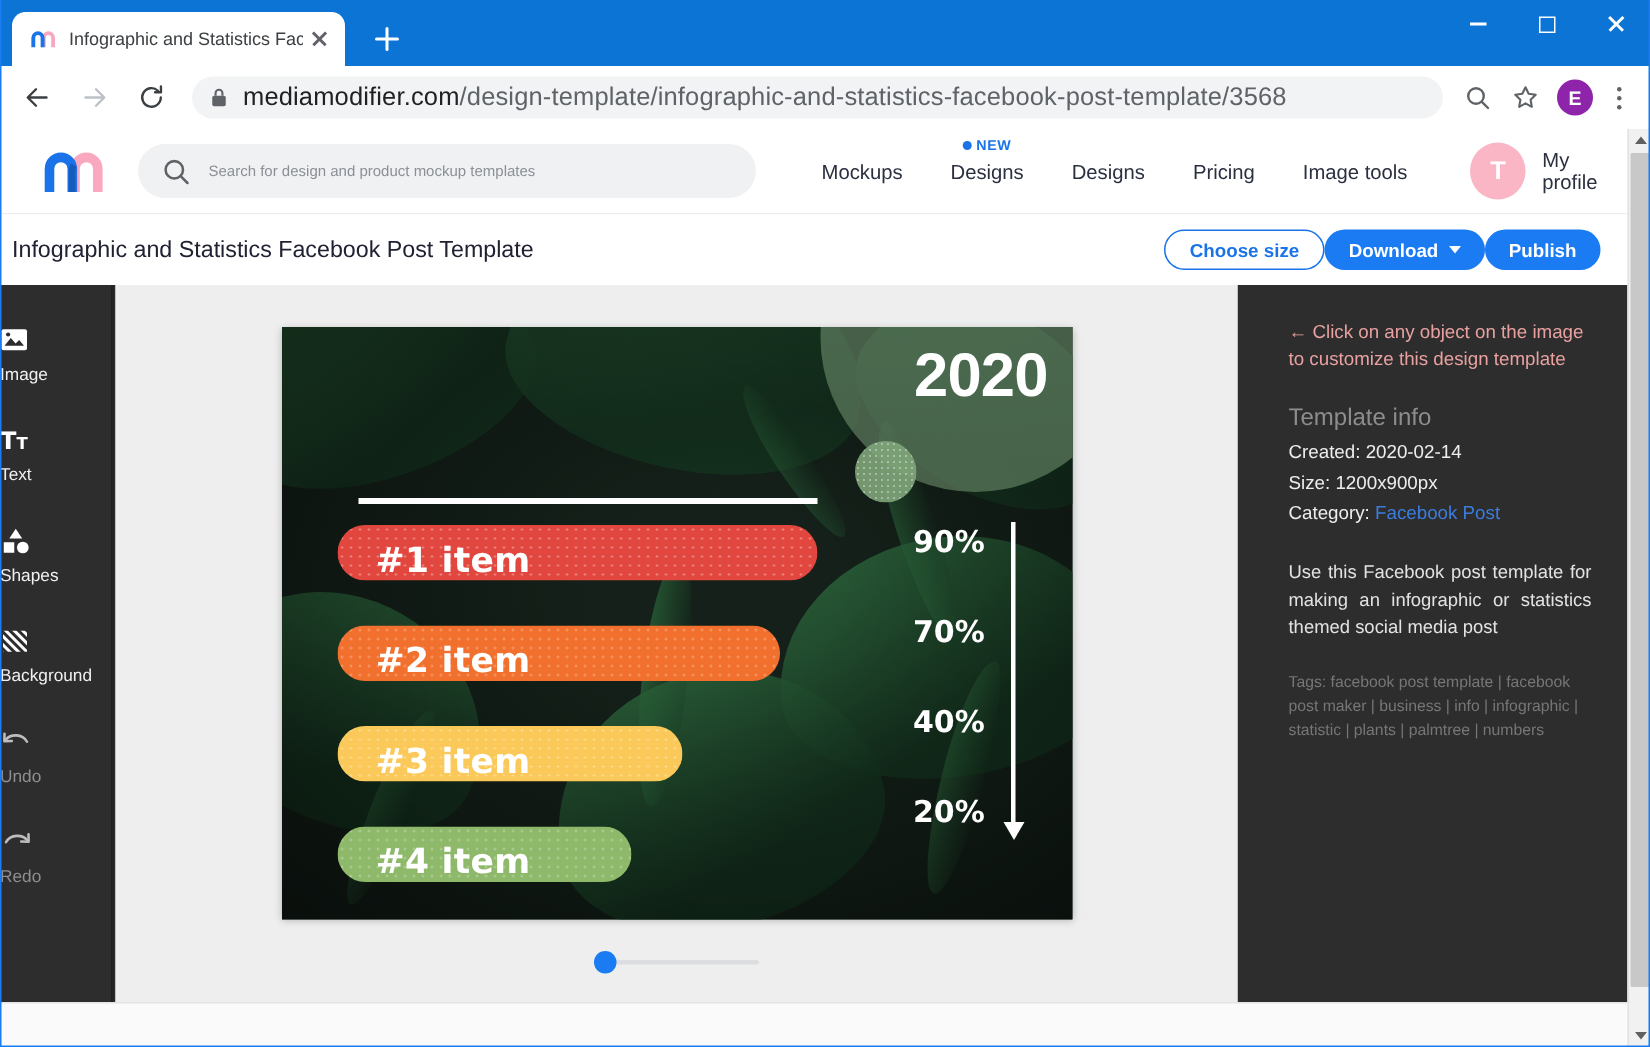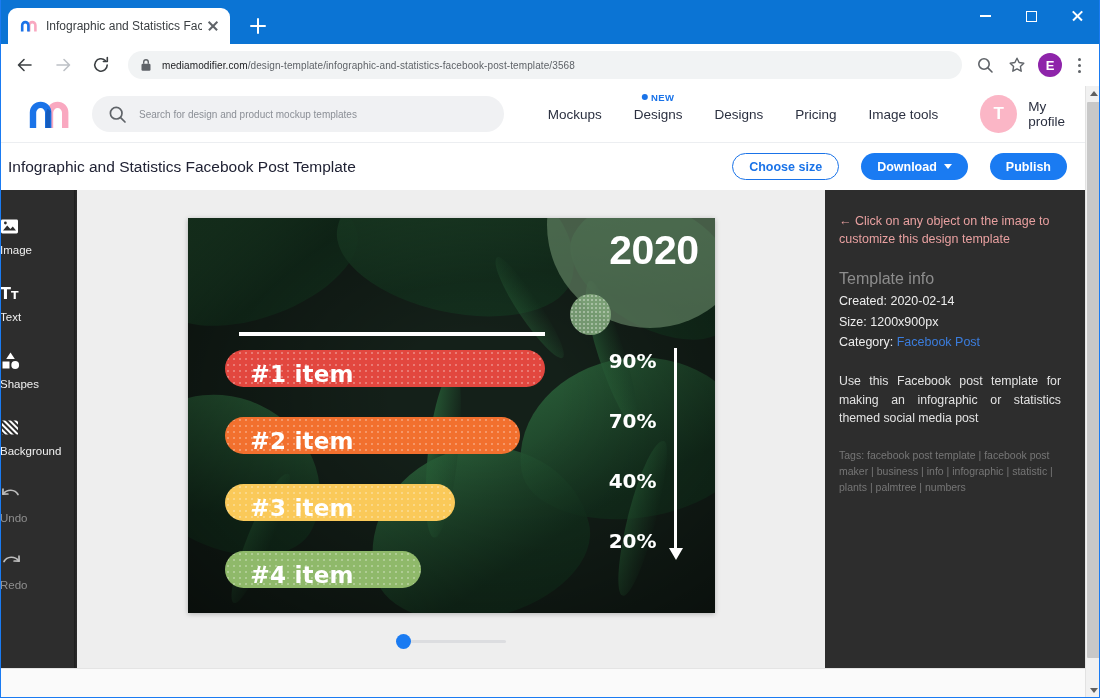--- a/index.html
+++ b/index.html
@@ -72,21 +72,21 @@
     width: 30px; height: 30px; display: flex; align-items: center; justify-content: center;
     margin-right: 8px; cursor: pointer; color: #5f6368;
   }
   .navbtn.disabled { color: #bdc1c6; }
   .omnibox {
     flex: 1; height: 28px; background: #f1f3f4; border-radius: 14px;
     display: flex; align-items: center; padding: 0 12px; margin: 0 6px 0 4px;
   }
   .omnibox .lock { margin-right: 10px; display: flex; }
   .omnibox .urltext {
-    font-size: 10px; color: #202124; white-space: nowrap; overflow: hidden;
+    font-size: 17px; color: #202124; white-space: nowrap; overflow: hidden;
     letter-spacing: 0.1px;
   }
   .omnibox .urltext .dom { color: #202124; }
   .omnibox .urltext .path { color: #5f6368; }
   .tbicon { width: 30px; height: 30px; display: flex; align-items: center; justify-content: center; margin-left: 2px; cursor: pointer; }
   .avatar-chip {
     width: 24px; height: 24px; border-radius: 50%; background: #8e24aa; color: #fff;
     font-size: 13px; font-weight: bold; display: flex; align-items: center; justify-content: center;
     margin: 0 6px; cursor: pointer;
   }
@@ -134,21 +134,21 @@
     margin-right: 11px;
   }
   .profile .pname { font-size: 13.5px; color: #2b3040; }
 
   
   .title-row {
     height: 47px; display: flex; align-items: center; padding: 0 18px 0 8px;
     background: #fff; justify-content: space-between;
   }
   .doc-title { font-size: 15.5px; color: #202234; font-weight: 400; }
-  .title-actions { display: flex; align-items: center; gap: 22px; }
+  .title-actions { display: flex; align-items: center; gap: 0; }
   .btn {
     height: 27px; border-radius: 14px; font-size: 12.5px; font-weight: bold;
     display: flex; align-items: center; justify-content: center; cursor: pointer;
     padding: 0 16px; white-space: nowrap;
   }
   .btn-outline { border: 1.5px solid #1a73e8; color: #1a73e8; background: #fff; }
   .btn-primary { background: #1a7bf2; color: #fff; }
   .caret { margin-left: 7px; border-left: 4px solid transparent; border-right: 4px solid transparent; border-top: 5px solid #fff; }
 
   
@@ -242,21 +242,21 @@
     width: 110px; margin-top: 18px; position: relative; height: 20px;
     display: flex; align-items: center;
   }
   .zoom-slider .track { width: 110px; height: 3px; background: #dcdde0; border-radius: 2px; }
   .zoom-slider .thumb {
     position: absolute; left: 0; top: 3px; width: 15px; height: 15px; border-radius: 50%;
     background: #1a7bf2; cursor: pointer;
   }
 
   .infopanel {
-    width: 260px; flex: 0 0 260px; background: #2d2d2d; padding: 22px 24px 0 14px;
+    width: 260px; flex: 0 0 260px; background: #2d2d2d; padding: 22px 24px 0 34px;
     color: #ddd;
   }
   .hint { color: #e8a0a0; font-size: 12.5px; line-height: 1.45; margin-bottom: 22px; }
   .tinfo-head { color: #8d8d8d; font-size: 16px; margin-bottom: 3px; }
   .tinfo-line { font-size: 12.5px; color: #ededed; line-height: 1.62; }
   .tinfo-line a { color: #3b7ddd; text-decoration: none; cursor: pointer; }
   .desc { font-size: 12.3px; color: #e2e2e2; line-height: 1.52; text-align: justify; margin-top: 20px; }
   .tags { font-size: 10.5px; color: #767676; line-height: 1.5; margin-top: 20px; }
 
   

